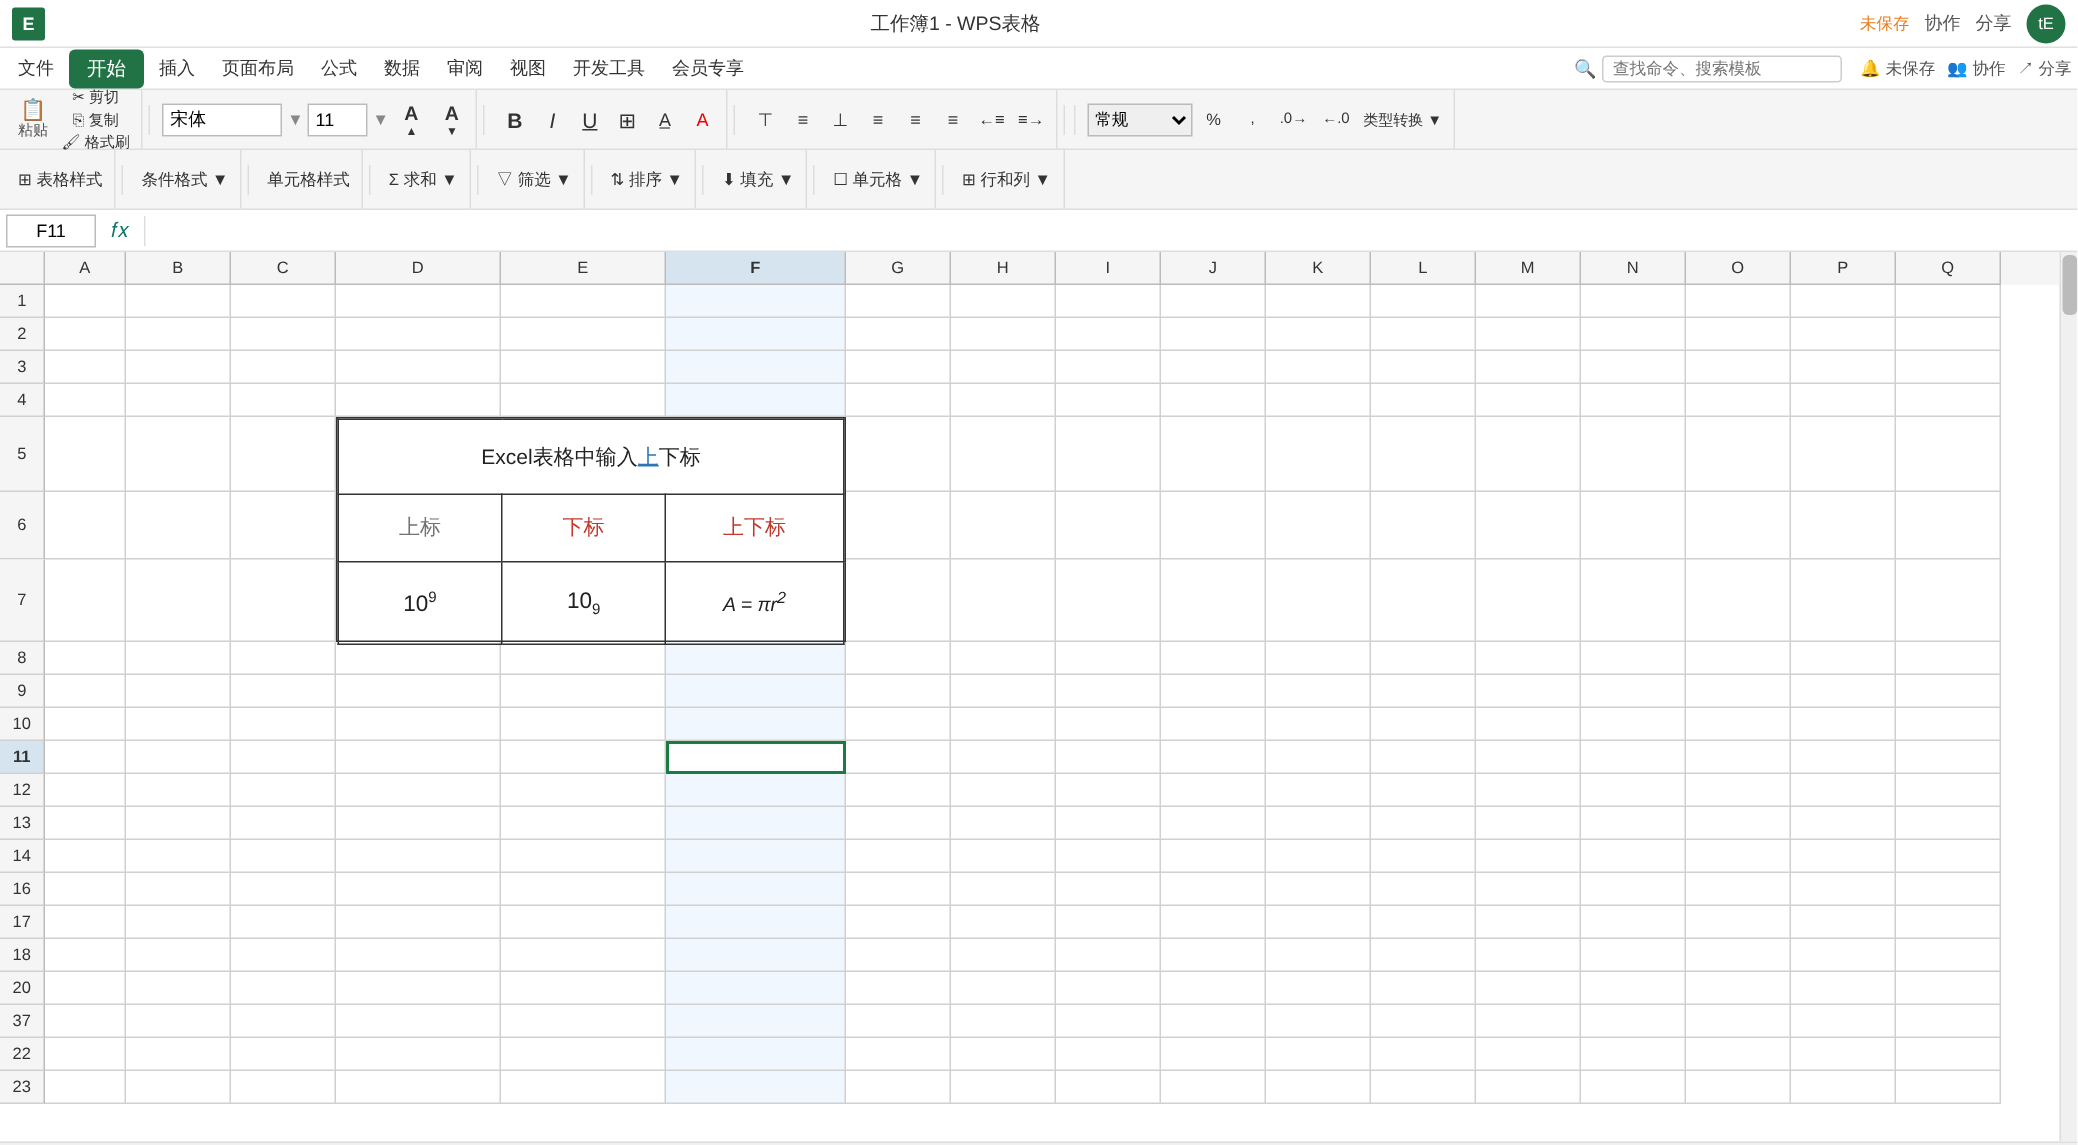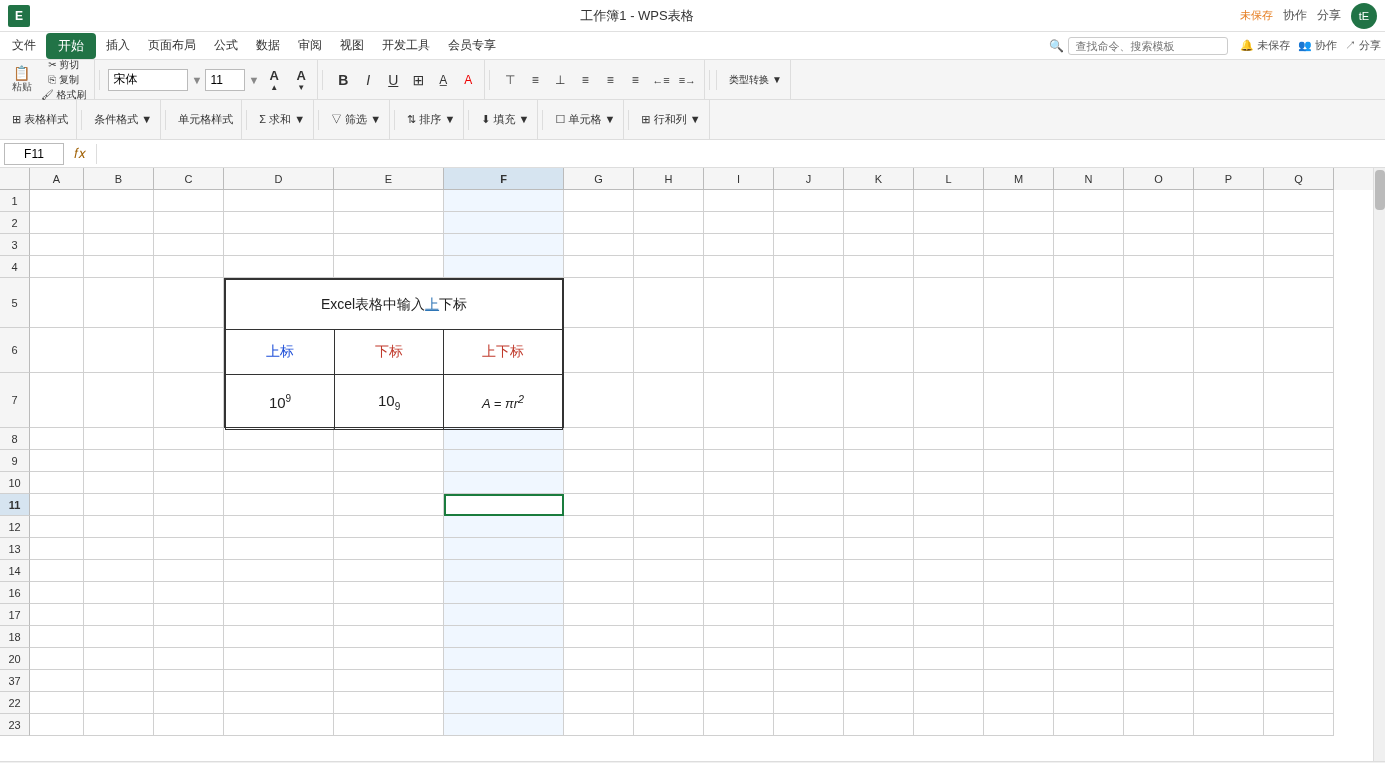--- a/index.html
+++ b/index.html
@@ -108,21 +108,21 @@
     .cell-ref-box {
       border: 1px solid #bbb;
       width: 60px;
       height: 22px;
       padding: 2px 4px;
       font-size: 12px;
       text-align: center;
     }
     .fx-icon {
       font-size: 14px;
-      color: #a16207;
+      color: #0f766e;
       padding: 0 6px;
     }
     .formula-input {
       flex: 1;
       height: 22px;
       border: none;
       outline: none;
       font-size: 12px;
     }
     .col-header {
@@ -301,20 +301,32 @@
     <div class="tb-btn" style="font-size:12px;">≡</div>
     <div class="tb-btn" style="font-size:12px;">≡</div>
     <div class="tb-btn" style="font-size:11px;">←≡</div>
     <div class="tb-btn" style="font-size:11px;">≡→</div>
   </div>
   <div class="separator"></div>
 
   <div class="separator"></div>
 
   <div class="tb-group">
+    <div style="display:flex;align-items:center;gap:2px;">
+      <select style="border:1px solid #bbb;font-size:11px;height:22px;width:70px;">
+        <option>常规</option>
+        <option>数值</option>
+        <option>货币</option>
+        <option>文本</option>
+      </select>
+      <div class="tb-btn" style="font-size:11px;">%</div>
+      <div class="tb-btn" style="font-size:10px;">,</div>
+      <div class="tb-btn" style="font-size:10px;">.0→</div>
+      <div class="tb-btn" style="font-size:10px;">←.0</div>
+    </div>
     <div class="tb-btn" style="font-size:10px;">类型转换 ▼</div>
   </div>
 </div>
 
 <div style="background:#f5f5f5;border-bottom:1px solid #ddd;display:flex;align-items:center;height:40px;padding:0 4px;gap:2px;">
   <div class="tb-group">
     <div class="tb-btn" style="font-size:11px;">⊞ 表格样式</div>
   </div>
   <div class="separator"></div>
   <div class="tb-group">
@@ -806,21 +818,21 @@
       </div>
   <div style="position: absolute; left: 224px; top: 110px; width: 340px; height: 150px; border: 1px solid rgb(51, 51, 51); background: rgb(255, 255, 255); z-index: 5; pointer-events: none;">
     <table style="border-collapse:collapse;width:100%;height:100%;">
       <tbody>
             <tr style="height:50px;">
         <td colspan="3" style="border:1px solid #333;text-align:center;vertical-align:middle;font-size:14px;color:#222;padding:4px;">
           Excel表格中输入<u style="color:#2e75b6;">上</u>下标
         </td>
       </tr>
       <tr style="height:45px;">
-        <td style="border:1px solid #333;text-align:center;vertical-align:middle;color:#1d4ed8;font-size:14px;width:110px;font-family:Liberation Mono, monospace;">上标</td>
+        <td style="border:1px solid #333;text-align:center;vertical-align:middle;color:#737373;font-size:14px;width:110px;font-family:Liberation Mono, monospace;">上标</td>
         <td style="border:1px solid #333;text-align:center;vertical-align:middle;color:#c0392b;font-size:14px;width:110px;">下标</td>
         <td style="border:1px solid #333;text-align:center;vertical-align:middle;color:#c0392b;font-size:14px;width:120px;">上下标</td>
       </tr>
       <tr style="height:55px;">
         <td style="border:1px solid #333;text-align:center;vertical-align:middle;font-size:15px;color:#222;width:110px;">
           10<sup style="font-size:10px;">9</sup>
         </td>
         <td style="border:1px solid #333;text-align:center;vertical-align:middle;font-size:15px;color:#222;width:110px;">
           10<sub style="font-size:10px;">9</sub>
         </td>

